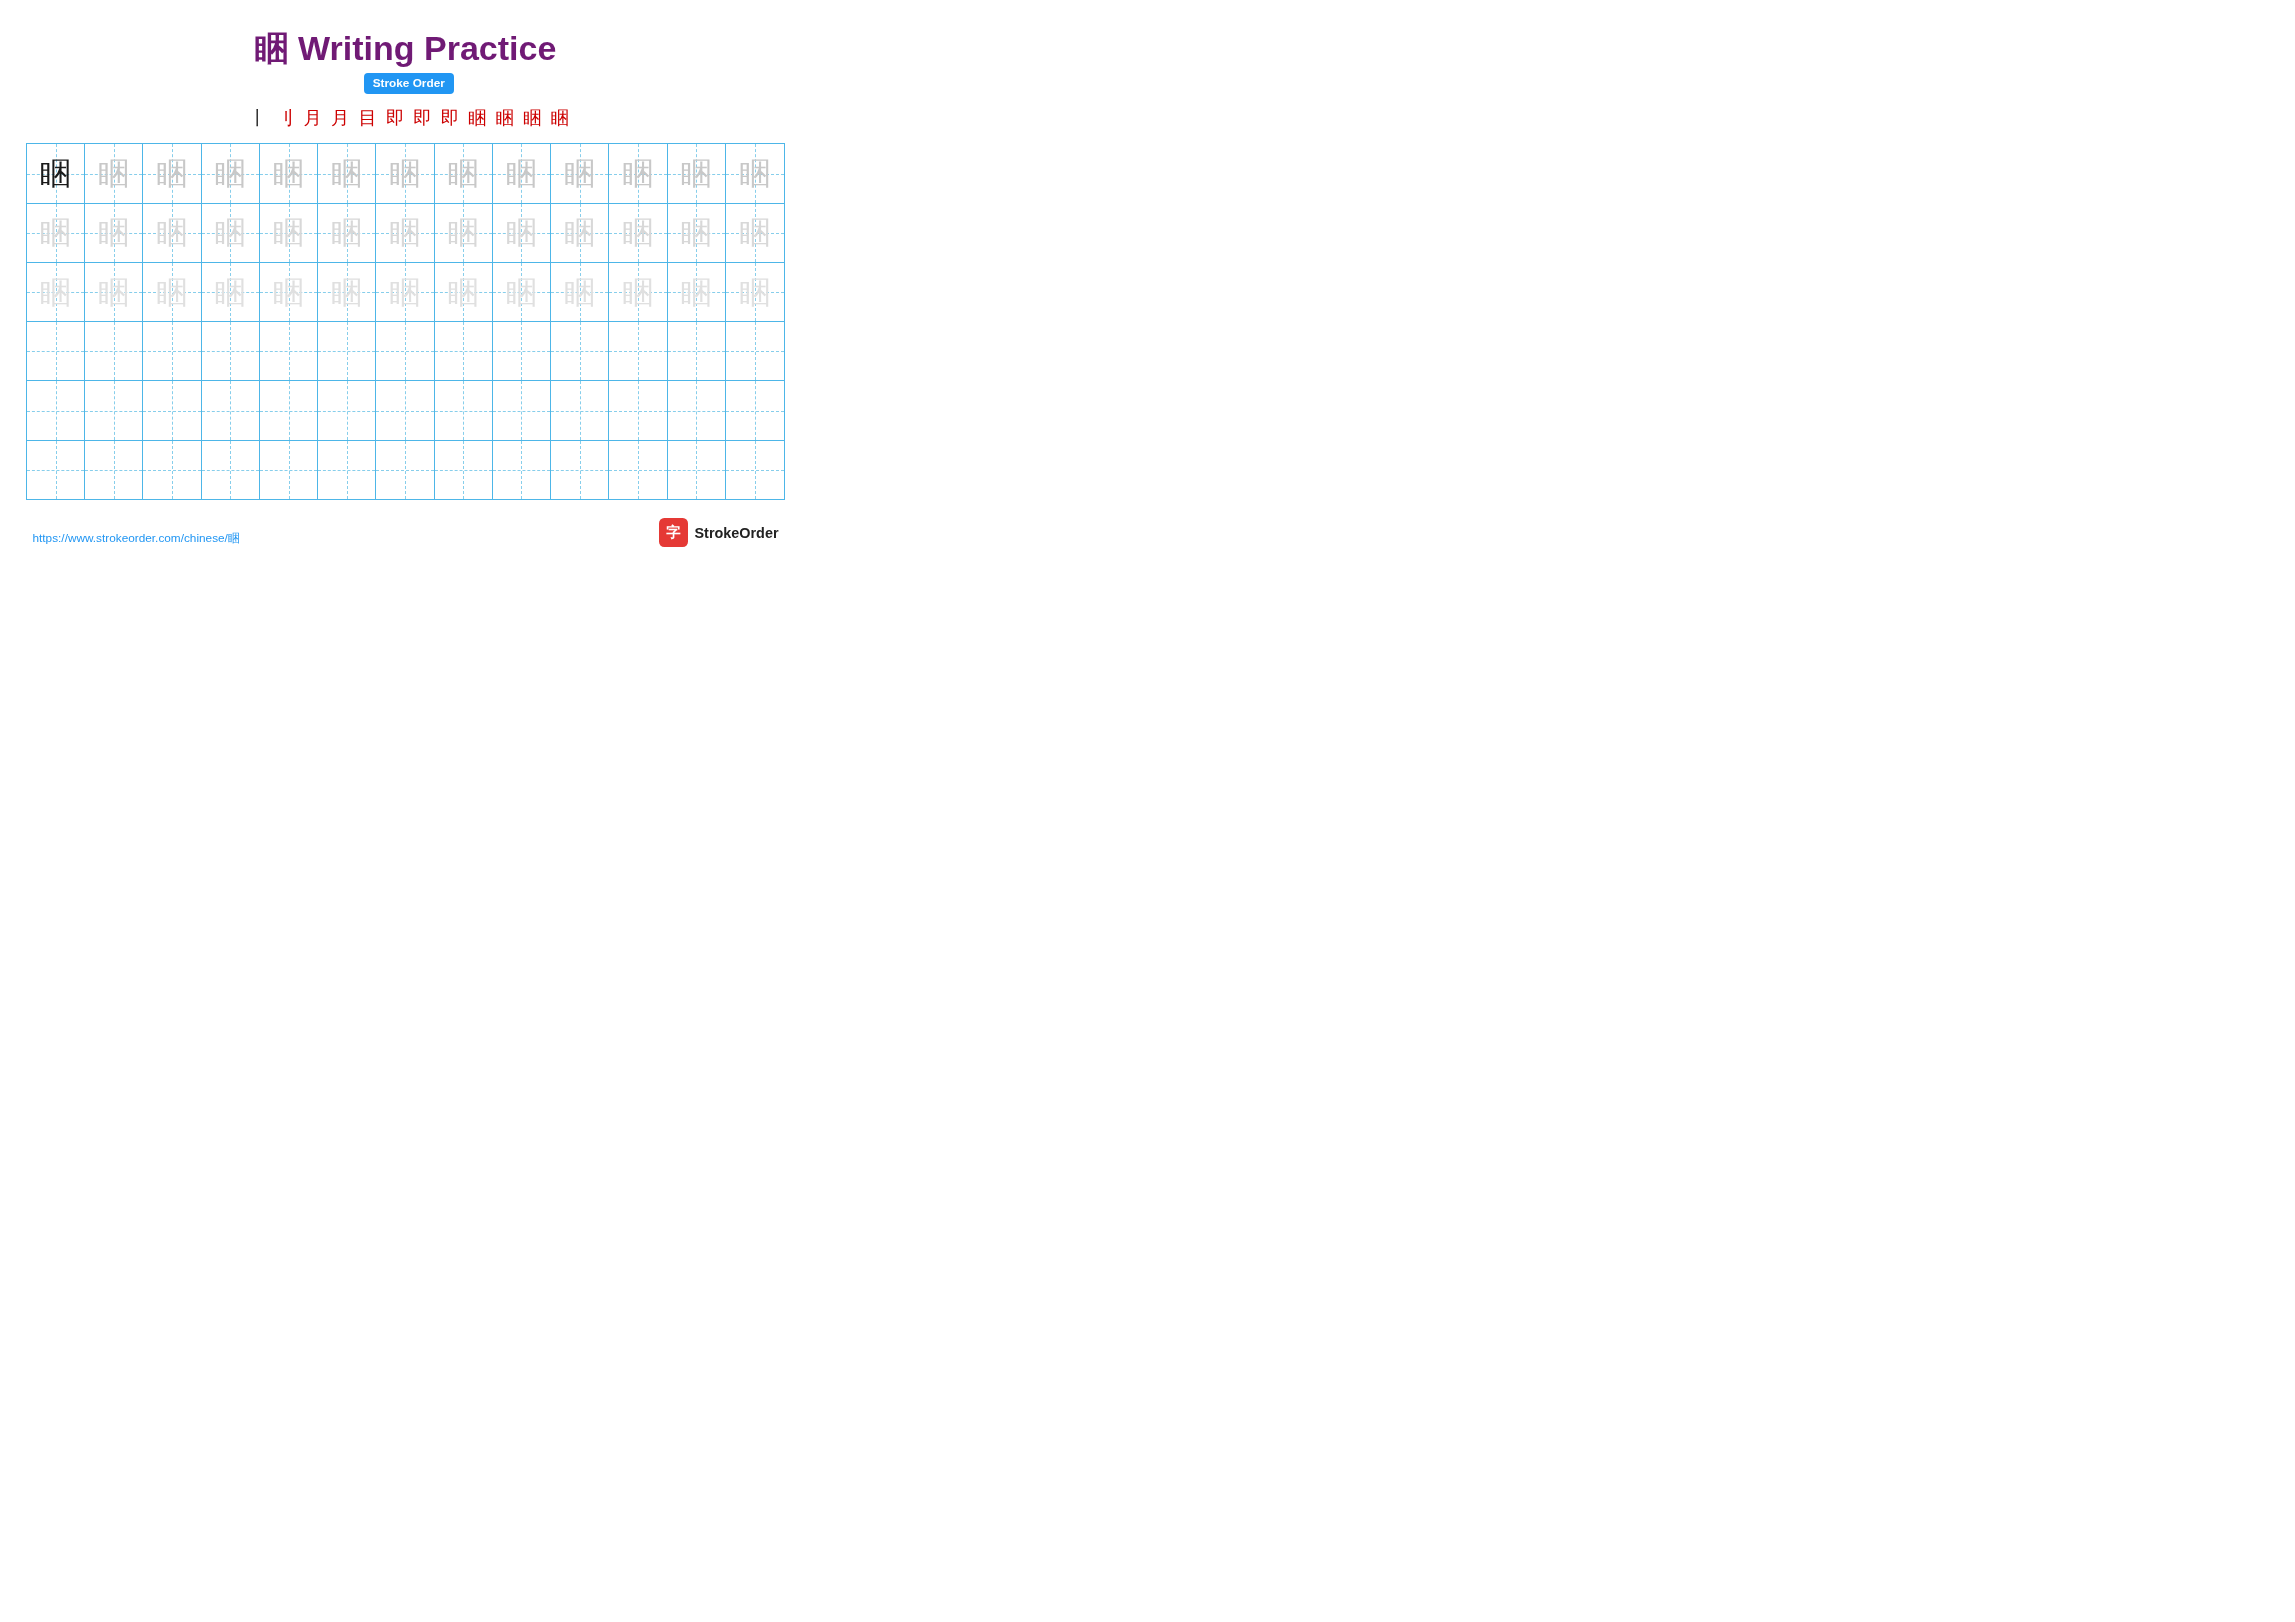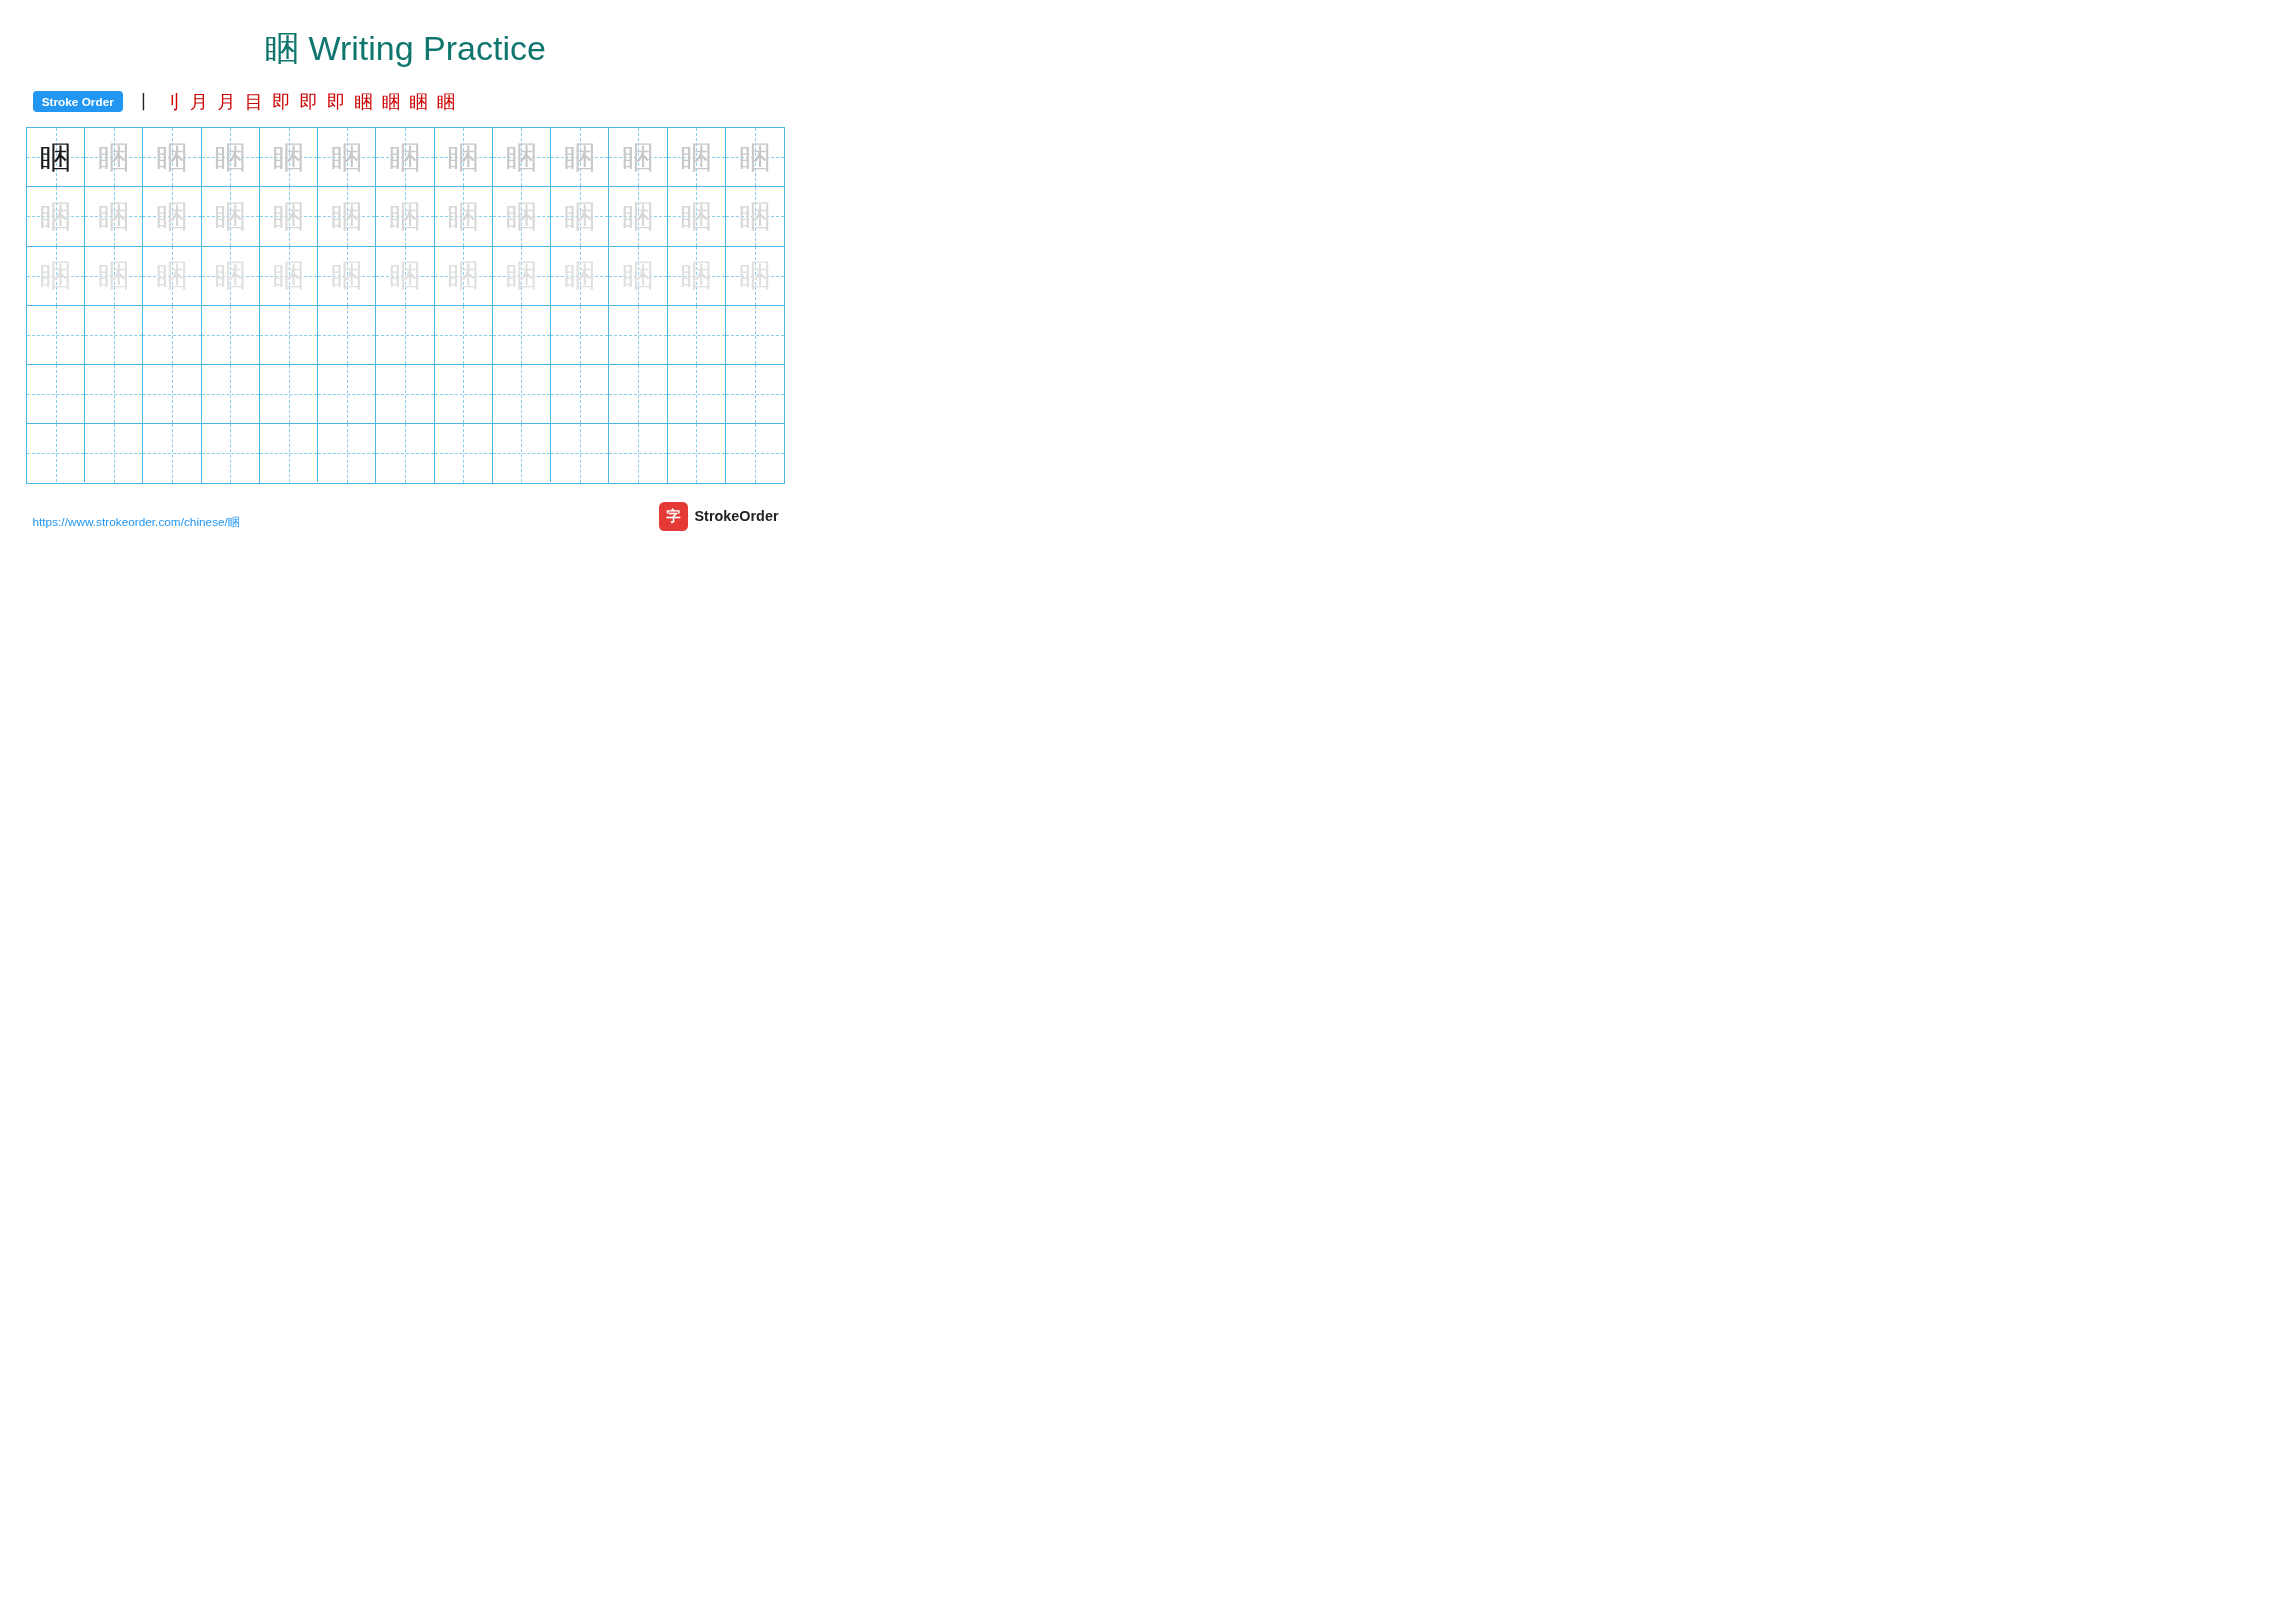--- a/index.html
+++ b/index.html
@@ -9,33 +9,34 @@
       width: 811px;
       min-height: 574px;
       padding: 19.6px 26px;
       position: relative;
     }
 
     
     .page-title {
       text-align: center;
       font-size: 34px;
-      font-weight: normal;
-      color: #0f766e;
-      margin-bottom: 17px;
+      font-weight: bold;
+      color: #701a75;
+      margin-bottom: 1px;
       margin-top: 6.5px;
     }
 
     
     .stroke-order-row {
       display: flex;
       align-items: center;
       gap: 11.8px;
       margin-bottom: 13px;
       padding-left: 6.5px;
+      flex-direction: column;
     }
 
     .stroke-order-badge {
       background: #2196F3;
       color: white;
       font-weight: bold;
       font-size: 11.8px;
       padding: 3.3px 9.2px;
       border-radius: 3.9px;
       white-space: nowrap;

